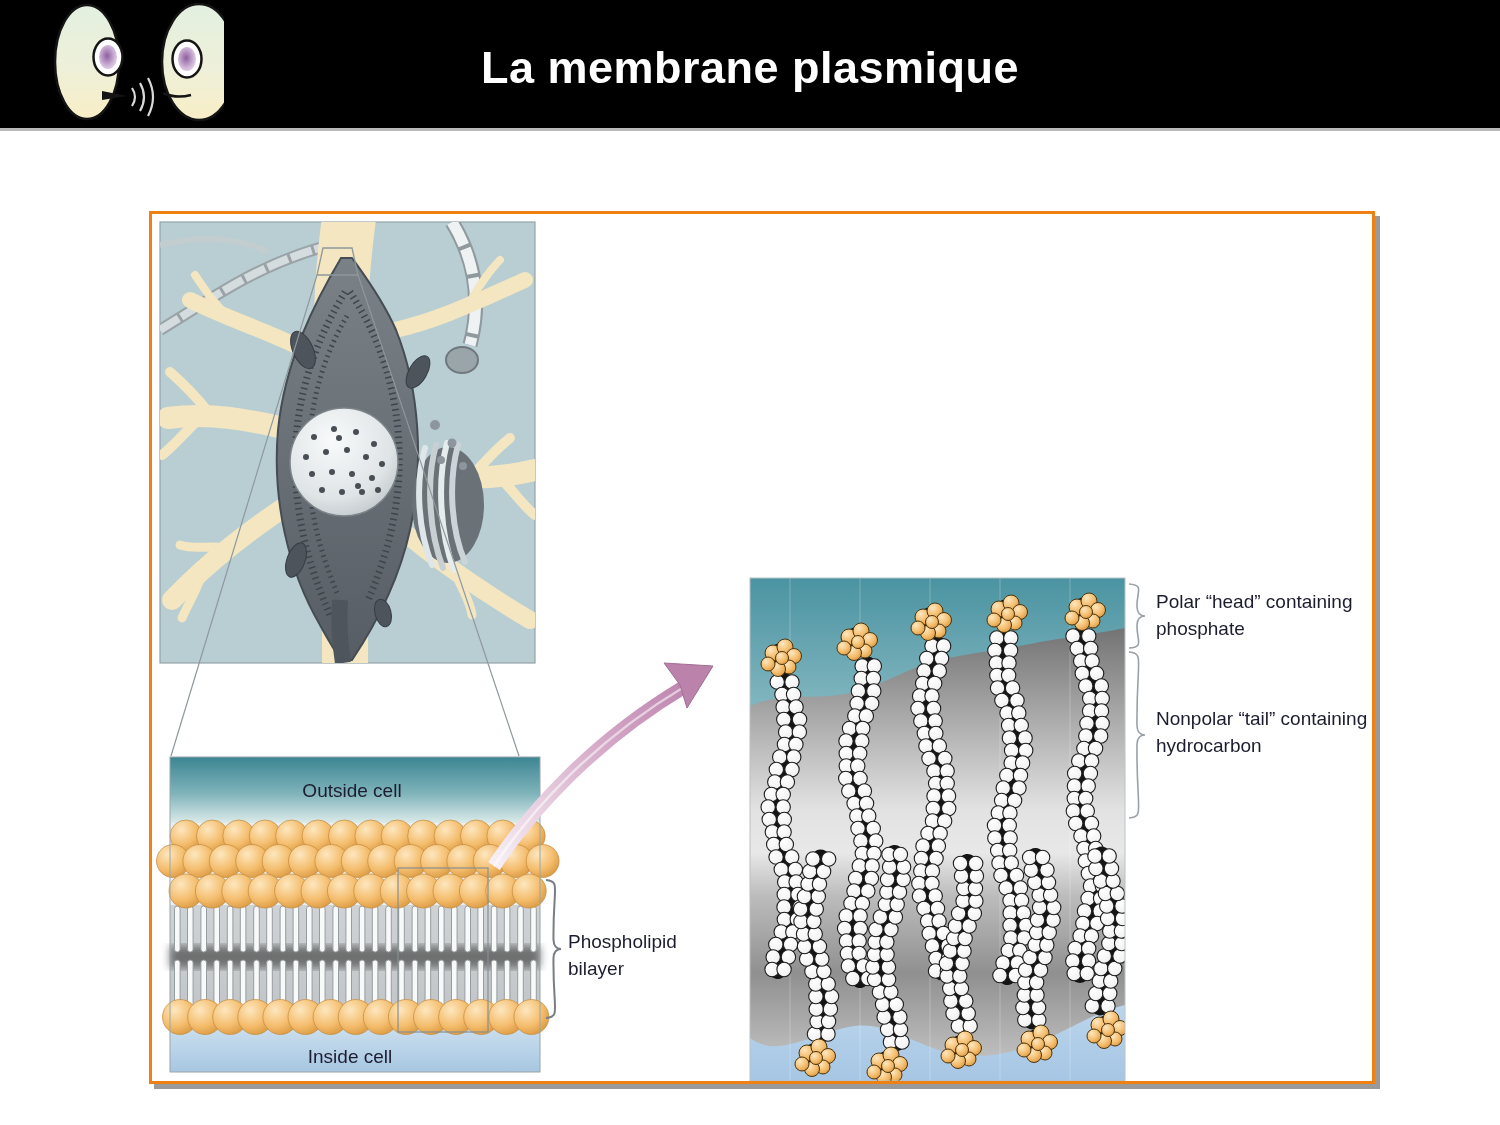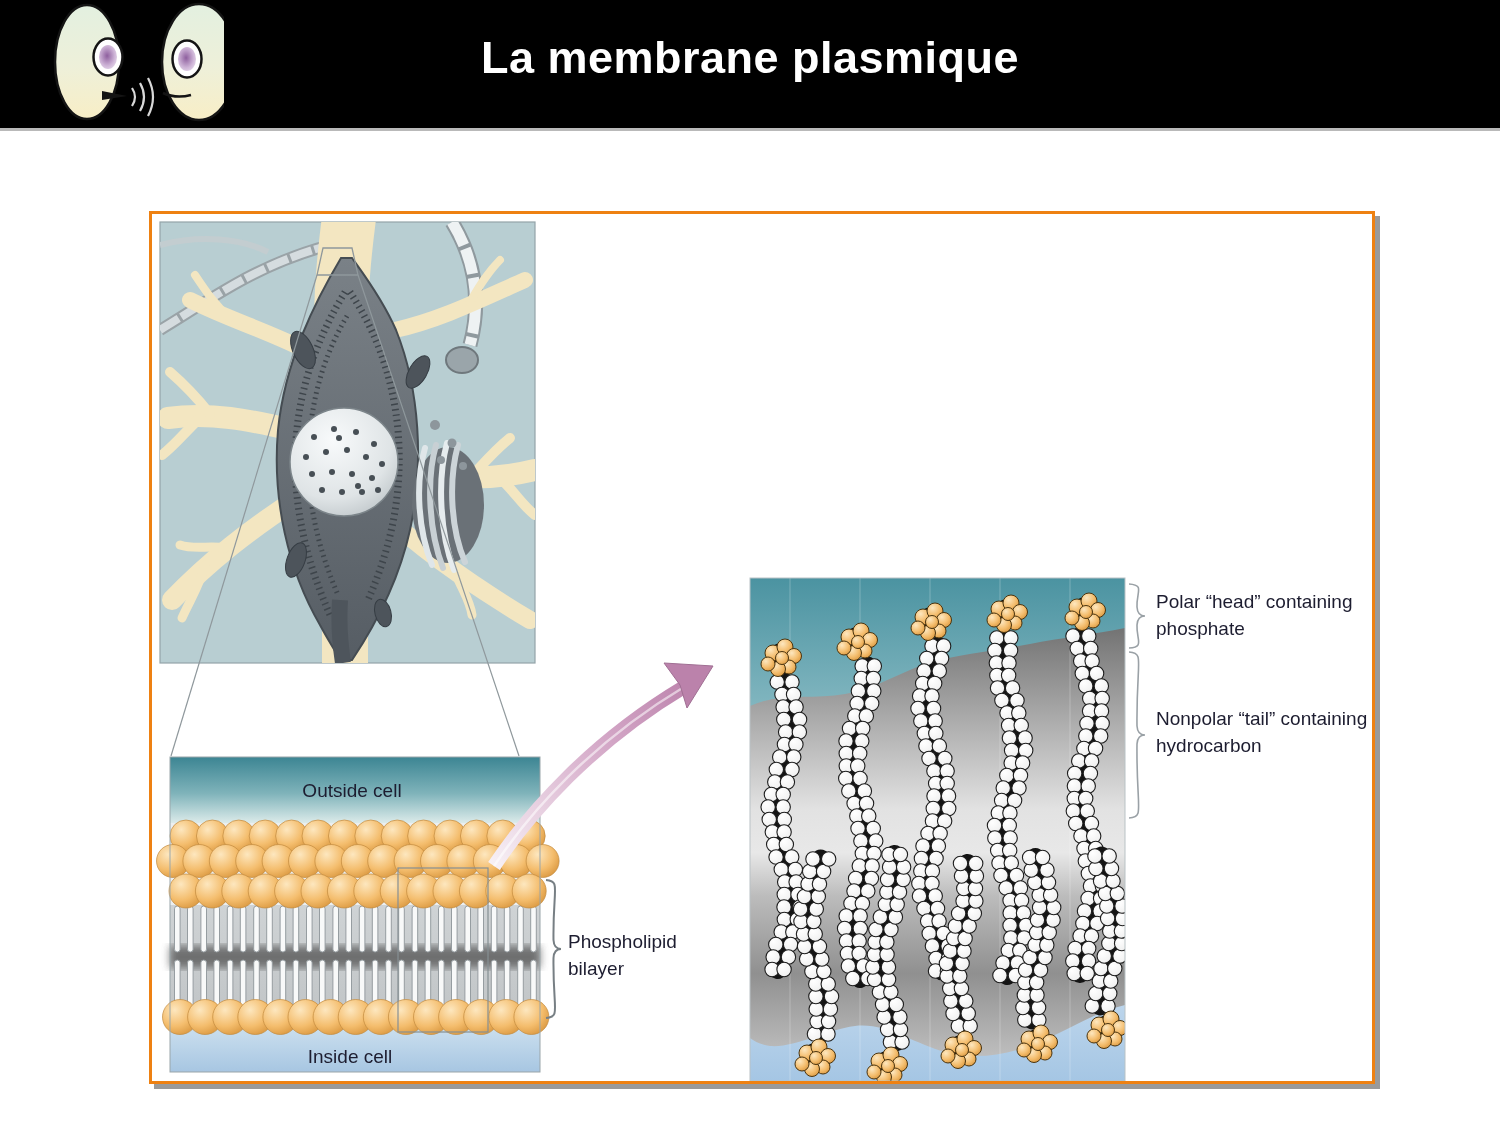--- a/index.html
+++ b/index.html
@@ -1,21 +1,21 @@
 <!DOCTYPE html>
 <html><head>
 <meta charset="utf-8">
 <style>
   html,body{margin:0;padding:0;}
   body{width:1500px;height:1125px;background:#ffffff;position:relative;overflow:hidden;
        font-family:"Liberation Sans", sans-serif;}
   .slide{position:absolute;inset:0;}
   .title-bar{position:absolute;left:0;top:0;width:1500px;height:128px;background:#000000;
              border-bottom:3px solid #b9b9b9;}
-  .title-bar h1{margin:2px;position:absolute;left:0;right:0;top:30px;text-align:center;
+  .title-bar h1{margin:12px;position:absolute;left:0;right:0;top:30px;text-align:center;
                 color:#ffffff;font-size:45px;font-weight:bold;letter-spacing:0.5px;}
   .logo{position:absolute;left:24px;top:2px;}
   .figure-frame{position:absolute;left:149px;top:211px;width:1220px;height:867px;
                 border:3px solid #ee8112;background:#ffffff;
                 box-shadow:5px 5px 0 #9a9a9a;}
   svg text{font-family:"Liberation Sans", sans-serif;font-size:19px;fill:#1d1d30;}
 </style>
 </head>
 <body>
 

